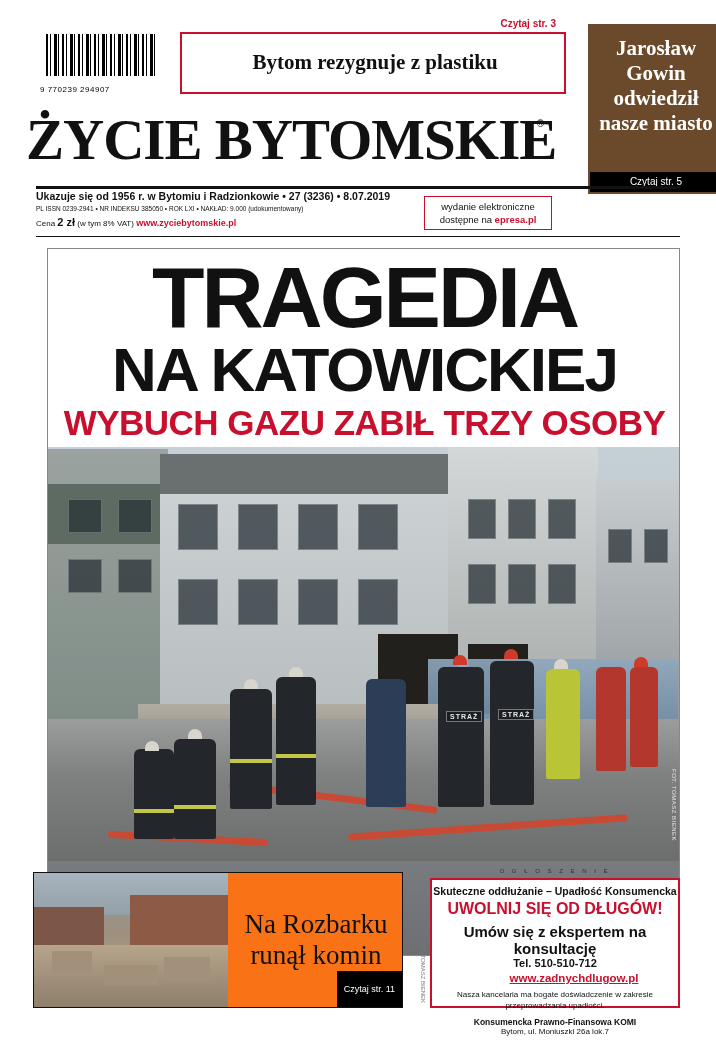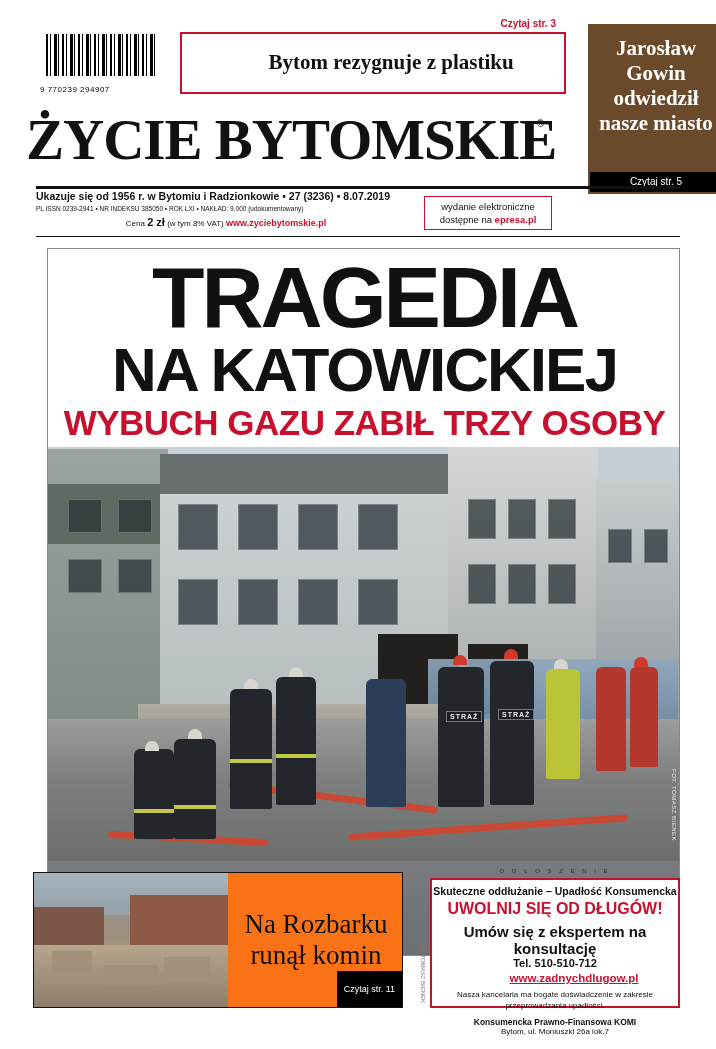--- a/index.html
+++ b/index.html
@@ -69,21 +69,21 @@
   }
   .teaser-kicker {
     position: absolute;
     right: 8px; top: -16px;
     font-size: 10px;
     color: #c8102e;
     font-weight: bold;
   }
   .teaser-text {
     position: absolute;
-    left: 16px; top: 16px;
+    left: 0; top: 16px;
     width: 386px;
     text-align: center;
     font-family: "Liberation Serif", serif;
     font-weight: bold;
     font-size: 21px;
     color: #111;
   }
 
   .gowin-box {
     position: absolute;
@@ -163,21 +163,20 @@
     margin-bottom: 3px;
   }
   .imprint-line2 {
     font-size: 6.5px;
     color: #111;
     margin-bottom: 4px;
   }
   .imprint-line3 {
     font-size: 8px;
     color: #111;
-    text-align: center;
   }
   .imprint-line3 b { font-size: 11px; }
   .imprint-url {
     color: #c8102e;
     font-weight: bold;
     font-size: 9px;
   }
 
   .epaper {
     position: absolute;

